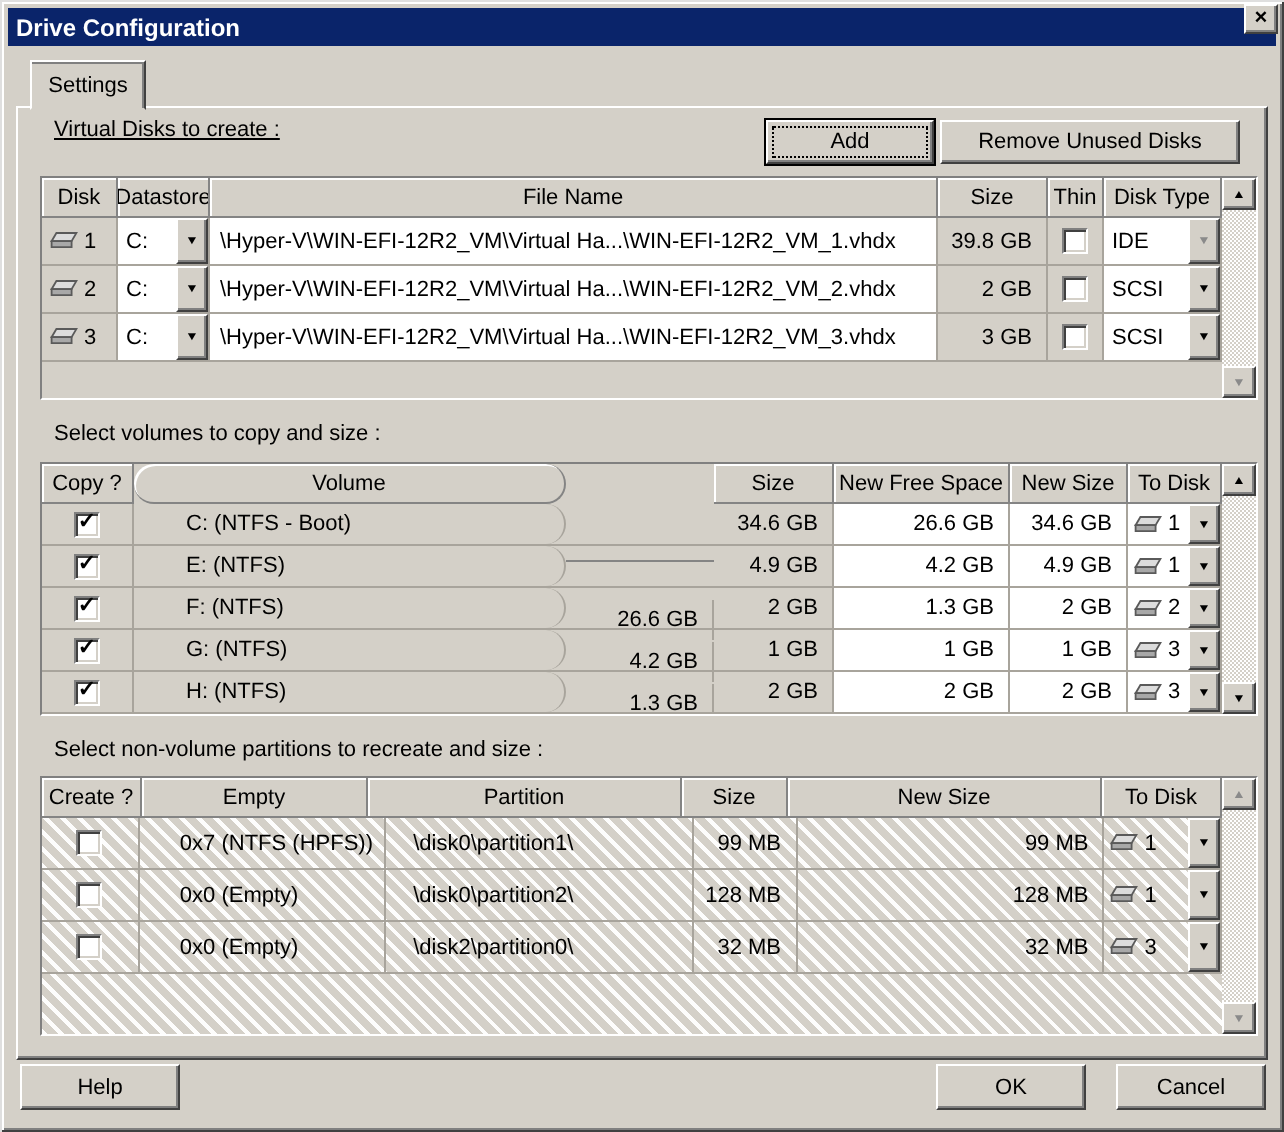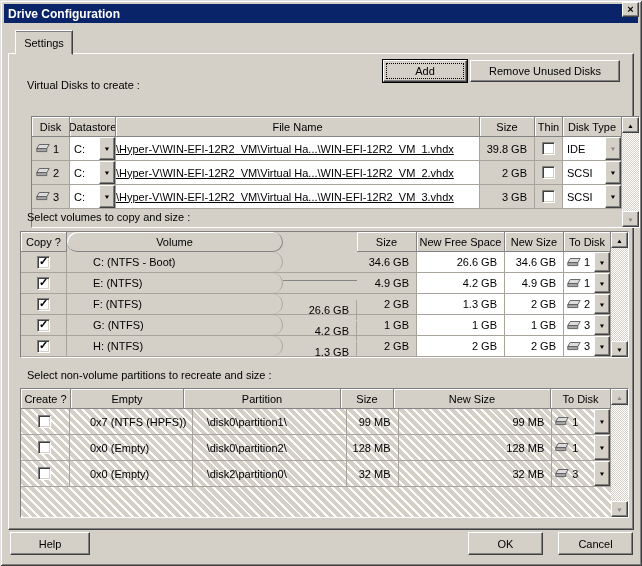--- a/index.html
+++ b/index.html
@@ -20,50 +20,50 @@
     border:1px solid;border-color:#fff #404040 #404040 #fff;box-shadow:inset -1px -1px 0 #808080;
     display:flex;align-items:center;justify-content:center;font-weight:bold;font-size:11px;line-height:1;cursor:default;}
   
   .tab{position:absolute;left:15px;top:30px;width:58px;height:25px;background:#d4d0c8;z-index:3;
     border:1px solid;border-color:#fff #404040 transparent #fff;box-shadow:inset -1px 1px 0 #808080;
     display:flex;align-items:center;justify-content:center;}
   .page{position:absolute;left:8px;top:53px;width:626px;height:477px;background:#d4d0c8;
     border:1px solid;border-color:#fff #404040 #404040 #fff;box-shadow:inset -1px -1px 0 #808080;}
   
   .seclabel{position:absolute;white-space:nowrap;}
-  .lbl1{left:27px;top:79px;} .lbl2{left:27px;top:211px;} .lbl3{left:27px;top:369px;}
+  .lbl1{left:27px;top:59px;text-decoration:underline;} .lbl2{left:27px;top:211px;} .lbl3{left:27px;top:369px;}
   
   .btn{position:absolute;background:#d4d0c8;border:1px solid;border-color:#fff #404040 #404040 #fff;
     box-shadow:inset -1px -1px 0 #808080;display:flex;align-items:center;justify-content:center;
     font-family:inherit;font-size:11px;cursor:default;}
   .btn-add{left:383px;top:60px;width:84px;height:22px;box-shadow:inset -1px -1px 0 #808080,0 0 0 1px #000;
     outline:1px dotted #000;outline-offset:-4px;}
   .btn-remove{left:470px;top:60px;width:150px;height:22px;}
   .btn-help{left:10px;top:532px;width:80px;height:23px;}
   .btn-ok{left:468px;top:532px;width:75px;height:23px;}
   .btn-cancel{left:558px;top:532px;width:75px;height:23px;}
   
   .tbl{position:absolute;background:#d4d0c8;border:1px solid;border-color:#808080 #fff #fff #808080;overflow:hidden;}
-  .t1{left:31px;top:88px;width:609px;height:112px;margin-top:28px;}
+  .t1{left:20px;top:88px;width:609px;height:112px;}
   .t2{left:20px;top:231px;width:609px;height:127px;}
   .t3{left:20px;top:388px;width:609px;height:130px;}
   .thead{display:flex;height:20px;width:590px;}
   .th{background:#d4d0c8;border-right:1px solid #848484;border-bottom:1px solid #848484;
     box-shadow:inset 1px 1px 0 #fff;display:flex;align-items:center;justify-content:center;
     white-space:nowrap;overflow:hidden;}
   .trow{display:flex;width:590px;border-bottom:1px solid #a8a49c;}
   .t1 .trow{height:24px;} .t2 .trow{height:21px;} .t3 .trow{height:26px;}
   .t3 .trow,.t3 .filler{background-color:#d4d0c8;
     background-image:repeating-linear-gradient(45deg,rgba(255,255,255,.95) 0 2px,rgba(255,255,255,0) 2px 6px);}
   .filler{width:590px;}
   .c{border-right:1px solid #a8a49c;height:100%;display:flex;align-items:center;
     white-space:nowrap;overflow:hidden;}
   .num{justify-content:flex-end;padding-right:7px;}
   .editcell{background:#fff;}
-  .txtpad{text-decoration:underline;}
+  .txtpad{padding-left:5px;}
   
   .w-disk{width:38px;} .w-ds{width:46px;} .w-fn{width:364px;} .w-sz1{width:55px;} .w-thin{width:28px;} .w-dt{width:59px;}
   .w-copy{width:46px;} .w-vol{width:216px;border-radius:10px;} .w-fs{width:74px;margin-top:48px;} .w-sz2{width:60px;} .w-nfs{width:88px;} .w-ns{width:59px;} .w-td{width:47px;}
   .w-cr{width:50px;} .w-ty{width:113px;} .w-pa{width:157px;} .w-sz3{width:53px;} .w-ns3{width:157px;} .w-td3{width:60px;}
   .vol-c{padding-left:26px;} .ty-c{padding-left:8px;margin-left:12px;} .pa-c{padding-left:14px;}
   .disk-c{padding-left:4px;gap:3px;justify-content:flex-start;}
   .ctr{justify-content:center;}
   
   .combo{background:#fff;display:flex;align-items:center;}
   .combo .dd-text{padding-left:4px;flex:1;overflow:hidden;}

